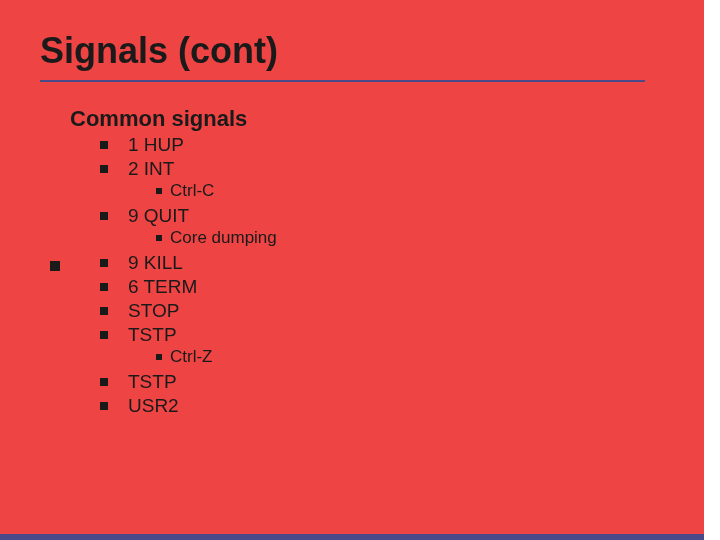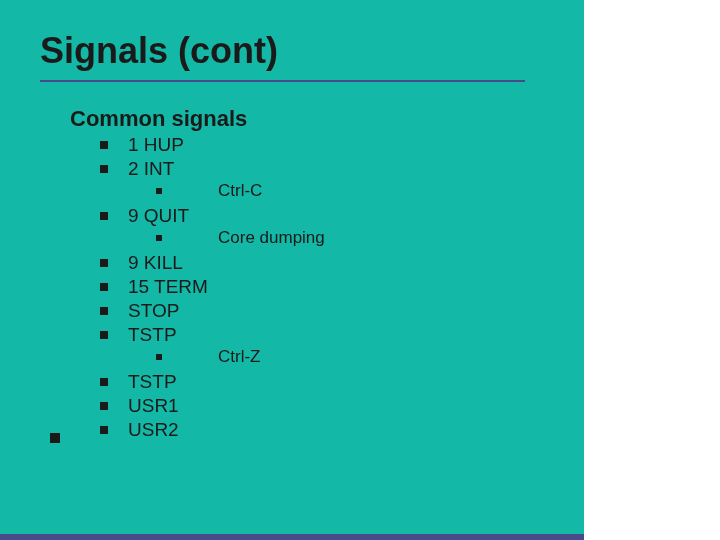--- a/index.html
+++ b/index.html
@@ -10,44 +10,44 @@
 
     body {
       width: 720px;
       height: 540px;
       background: #ffffff;
       font-family: Arial, Helvetica, sans-serif;
       overflow: hidden;
     }
 
     .slide {
-      width: 584px;
+      width: 704px;
       height: 540px;
-      background: #14b8a6;
+      background: #ef4444;
       padding: 30px 59px 20px 40px;
       position: relative;
     }
 
     .title {
       font-size: 36px;
       font-weight: bold;
       color: #1a1a1a;
       margin-bottom: 24px;
       padding-bottom: 8px;
       border-bottom: 2px solid #4a4a8a;
     }
 
     .content {
       padding-left: 10px;
     }
 
     .level1 {
       list-style: none;
       display: flex;
-      align-items: flex-end;
+      align-items: center;
       gap: 10px;
       margin-bottom: 6px;
     }
 
     .bullet-square {
       display: inline-block;
       width: 10px;
       height: 10px;
       background: #1a1a1a;
       margin-top: 6px;
@@ -105,21 +105,20 @@
       width: 6px;
       height: 6px;
       background: #1a1a1a;
       margin-top: 7px;
       flex-shrink: 0;
     }
 
     .level3-label {
       font-size: 17px;
       color: #1a1a1a;
-      margin-left: 48px;
     }
 
     .bottom-bar {
       position: absolute;
       bottom: 0;
       left: 0;
       right: 0;
       height: 6px;
       background: #4a4a8a;
     }
@@ -171,21 +170,21 @@
             </div>
           </li>
 
           <li class="level2-item">
             <span class="bullet-small-square"></span>
             <span class="level2-label">9 KILL</span>
           </li>
 
           <li class="level2-item">
             <span class="bullet-small-square"></span>
-            <span class="level2-label">15 TERM</span>
+            <span class="level2-label">6 TERM</span>
           </li>
 
           <li class="level2-item">
             <span class="bullet-small-square"></span>
             <span class="level2-label">STOP</span>
           </li>
 
           <li class="level2-item">
             <span class="bullet-small-square"></span>
             <div>
@@ -197,24 +196,20 @@
                 </li>
               </ul>
             </div>
           </li>
 
           <li class="level2-item">
             <span class="bullet-small-square"></span>
             <span class="level2-label">TSTP</span>
           </li>
 
-          <li class="level2-item">
-            <span class="bullet-small-square"></span>
-            <span class="level2-label">USR1</span>
-          </li>
 
           <li class="level2-item">
             <span class="bullet-small-square"></span>
             <span class="level2-label">USR2</span>
           </li>
 
         </ul>
       </div>
     </div>
   </div>

